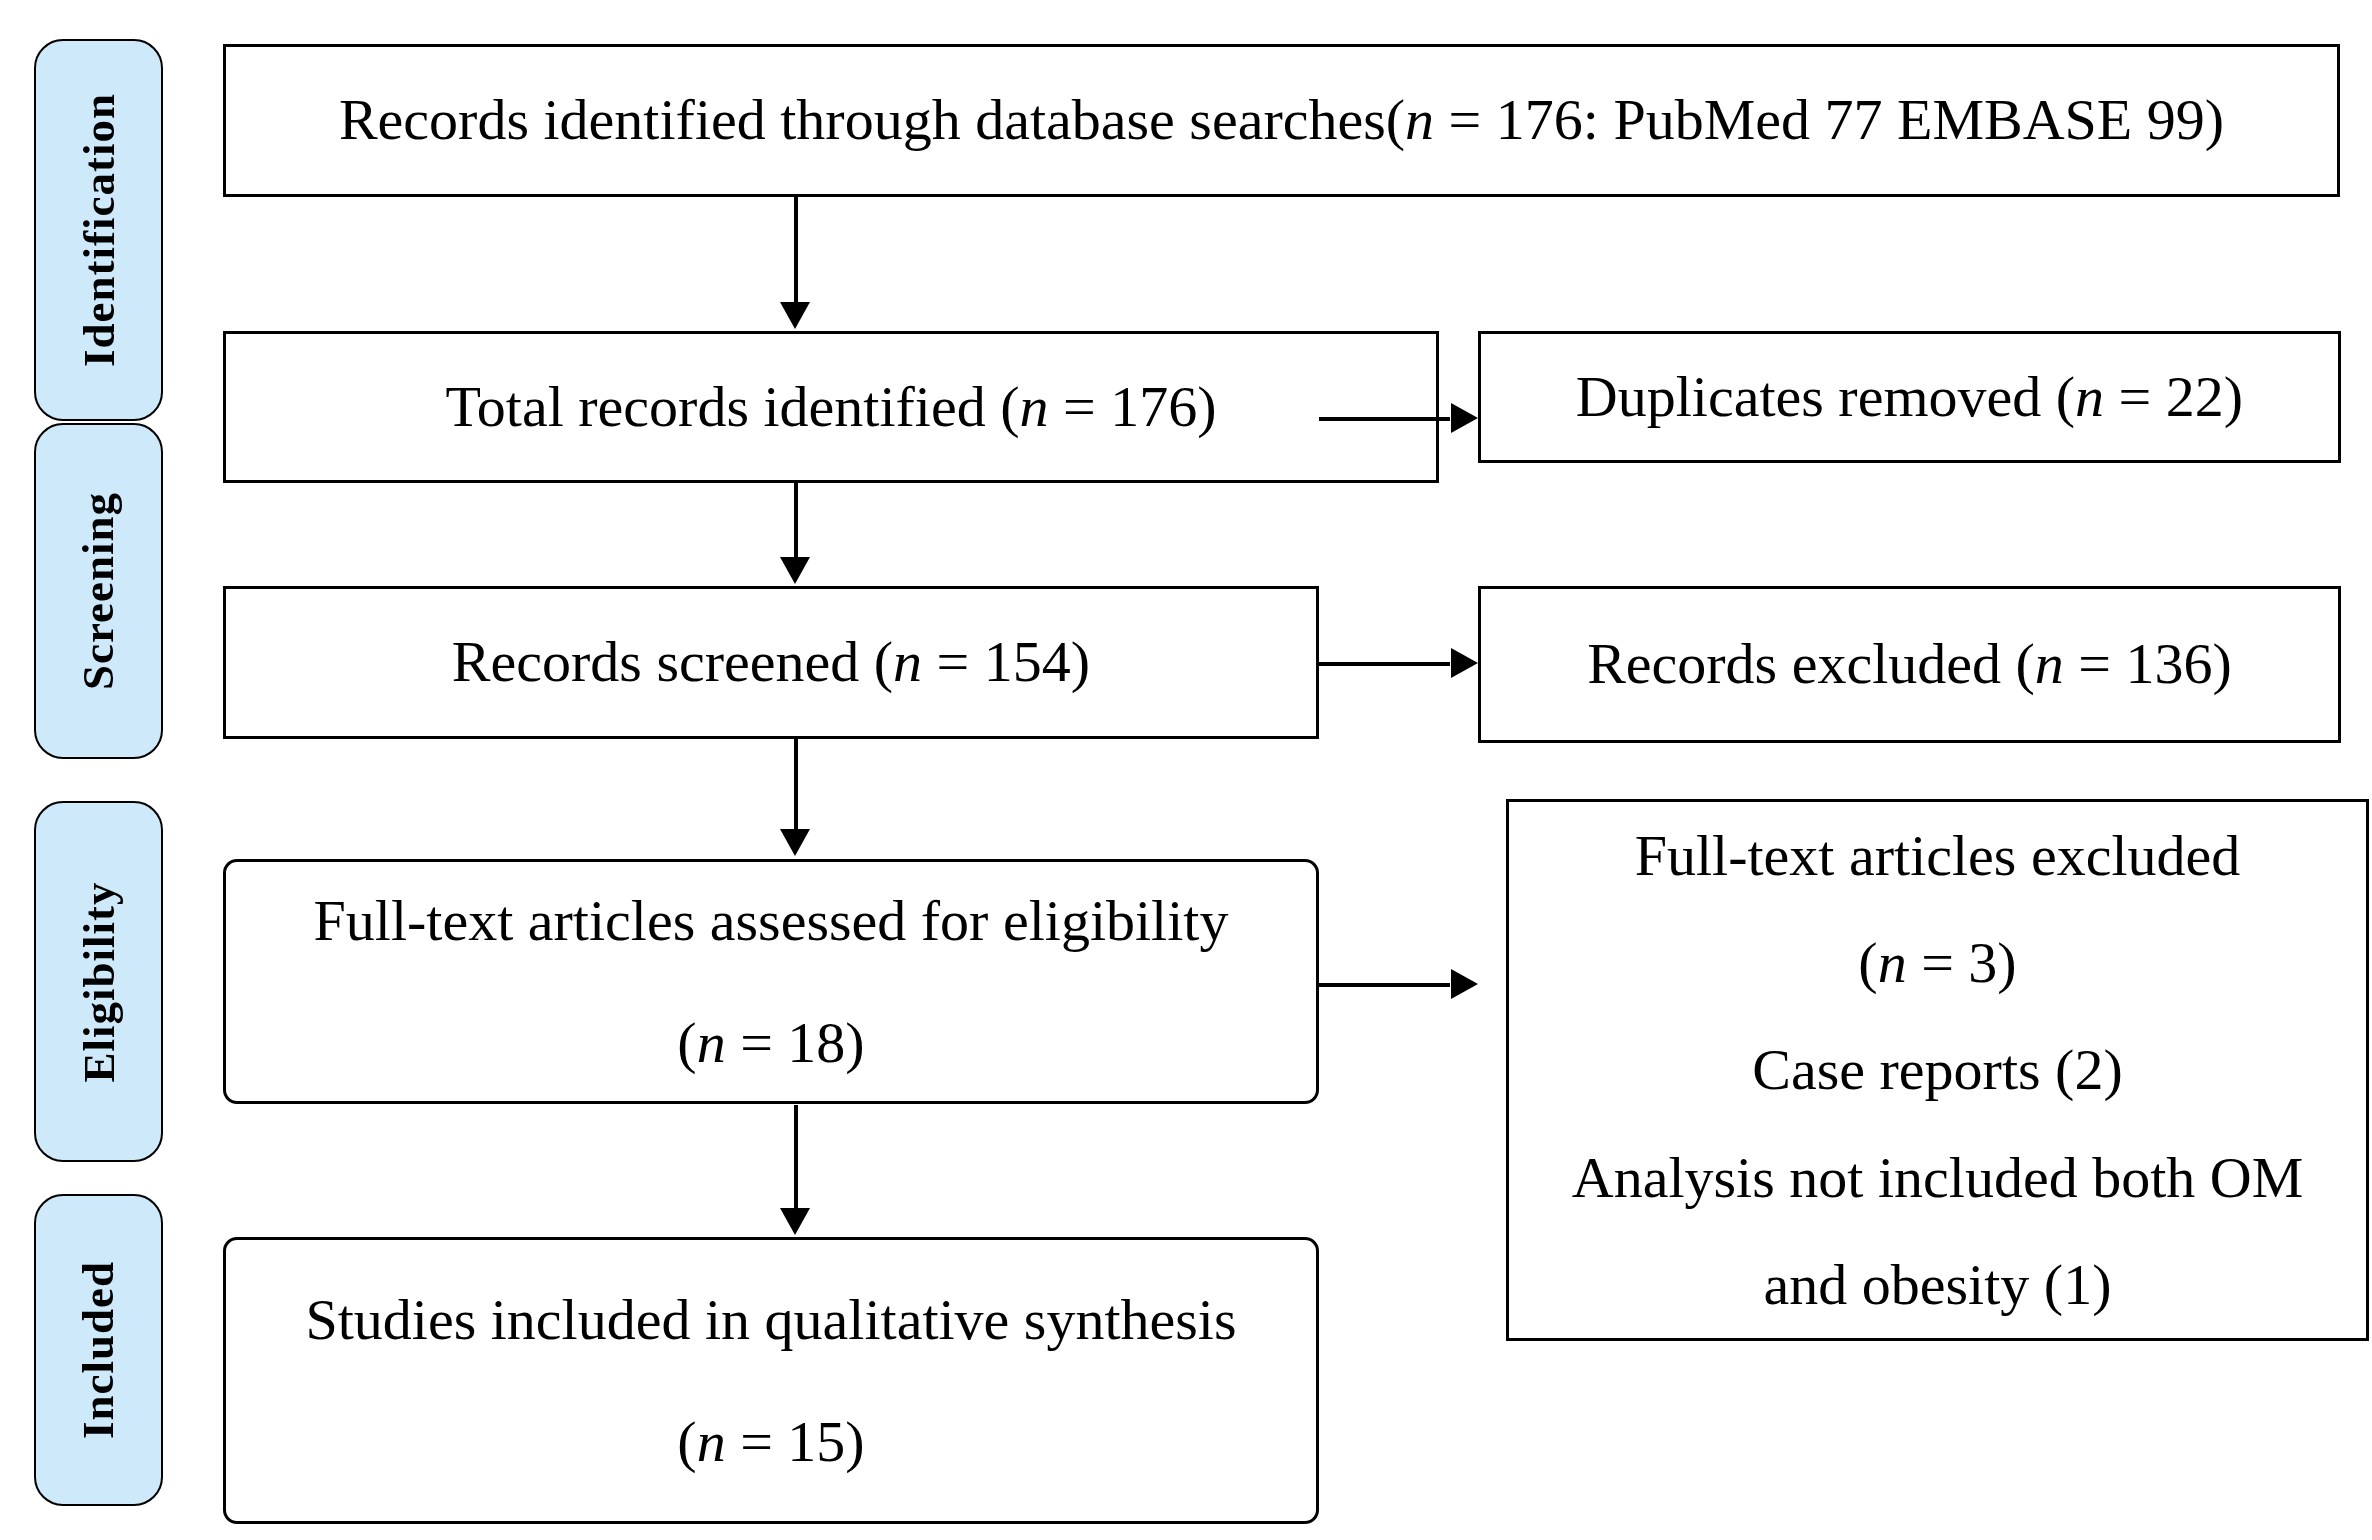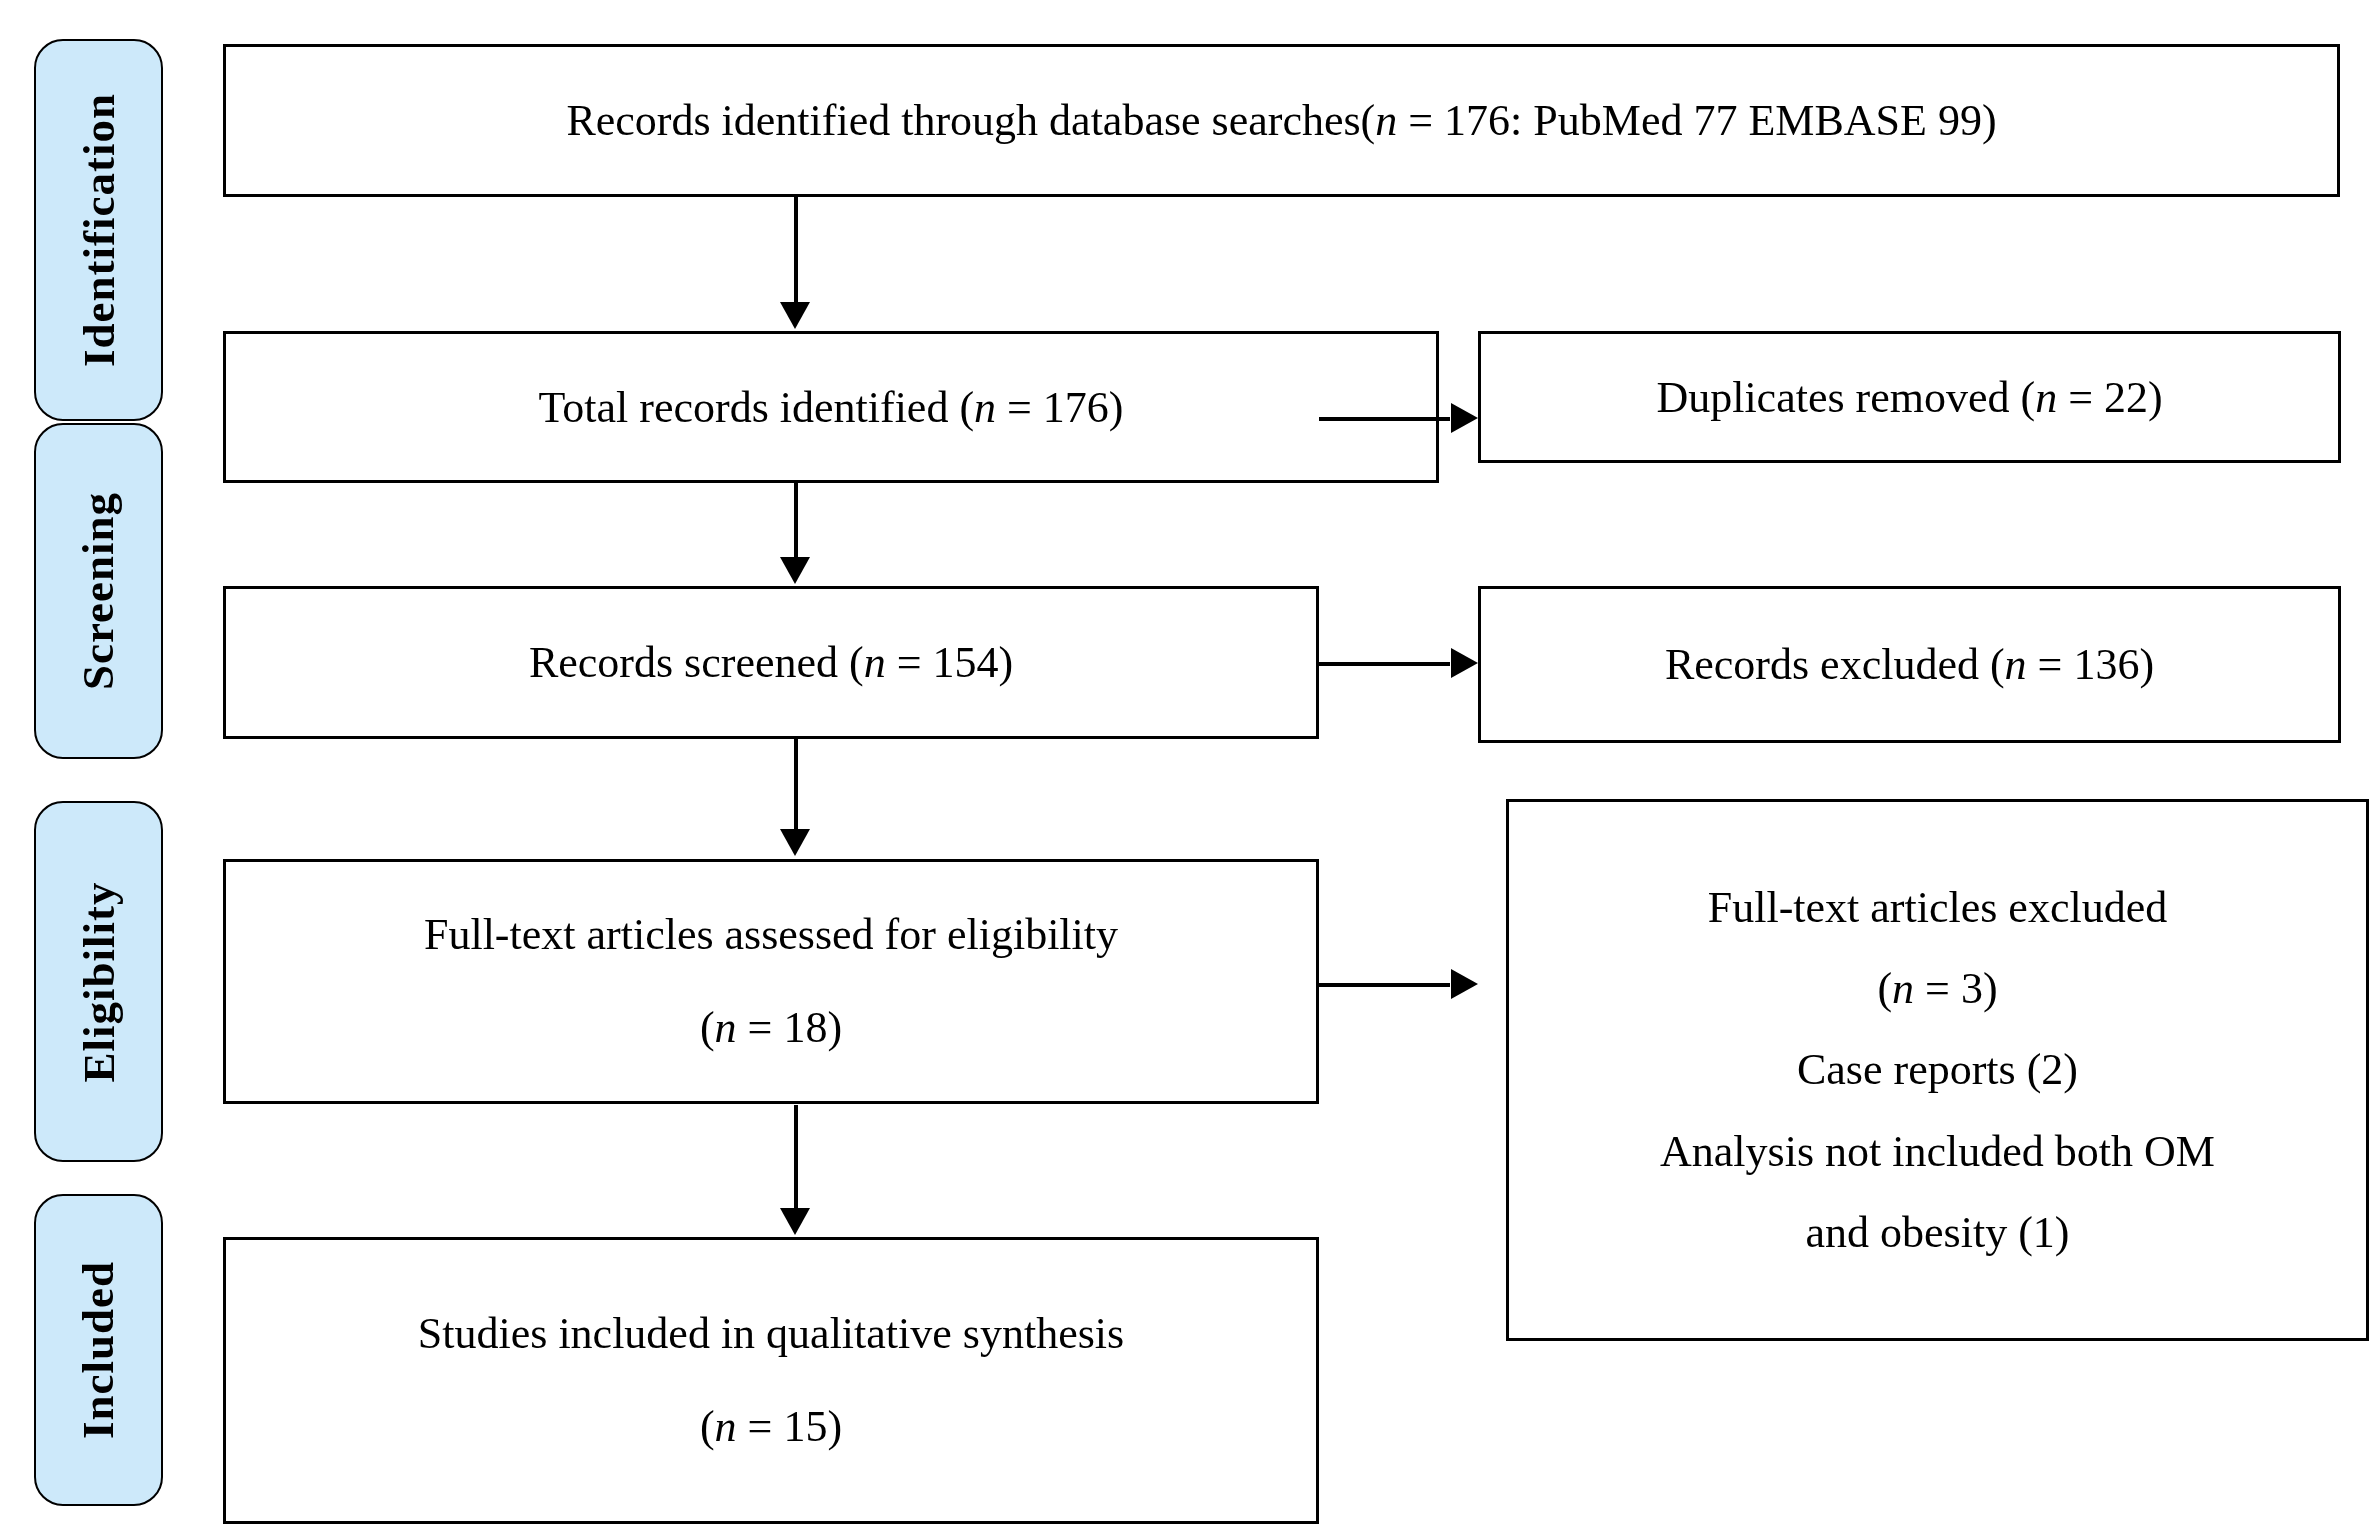--- a/index.html
+++ b/index.html
@@ -39,26 +39,26 @@
   
   .box {
     position: absolute;
     background: #ffffff;
     border: 3.9px solid var(--line, #000000);
     box-sizing: border-box;
     display: flex;
     align-items: center;
     justify-content: center;
     text-align: center;
-    font-size: 44px;
+    font-size: 58px;
     line-height: 1.25;
     padding: 0 26px;
     font-family: Liberation Serif, serif;
   }
-  .box.multiline-2 { line-height: 2.1; }
+  .box.multiline-2 { line-height: 2.1; border-radius: 14px; }
   .box.multiline-5 { line-height: 1.85; margin-left: 28px; }
   
   .varrow-line {
     position: absolute;
     left: 794px;
     width: 3.9px;
     background: var(--line, #000000);
   }
   .varrow-head {
     position: absolute;

